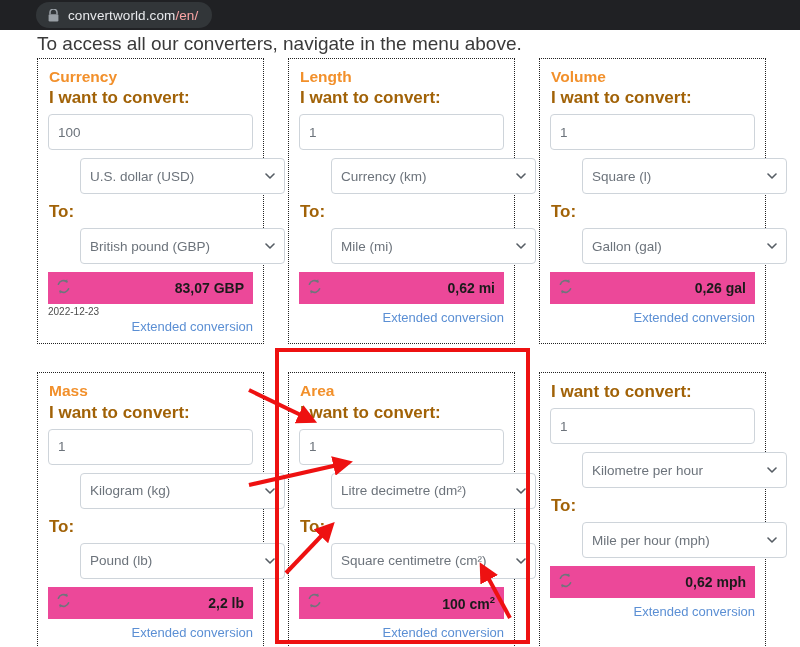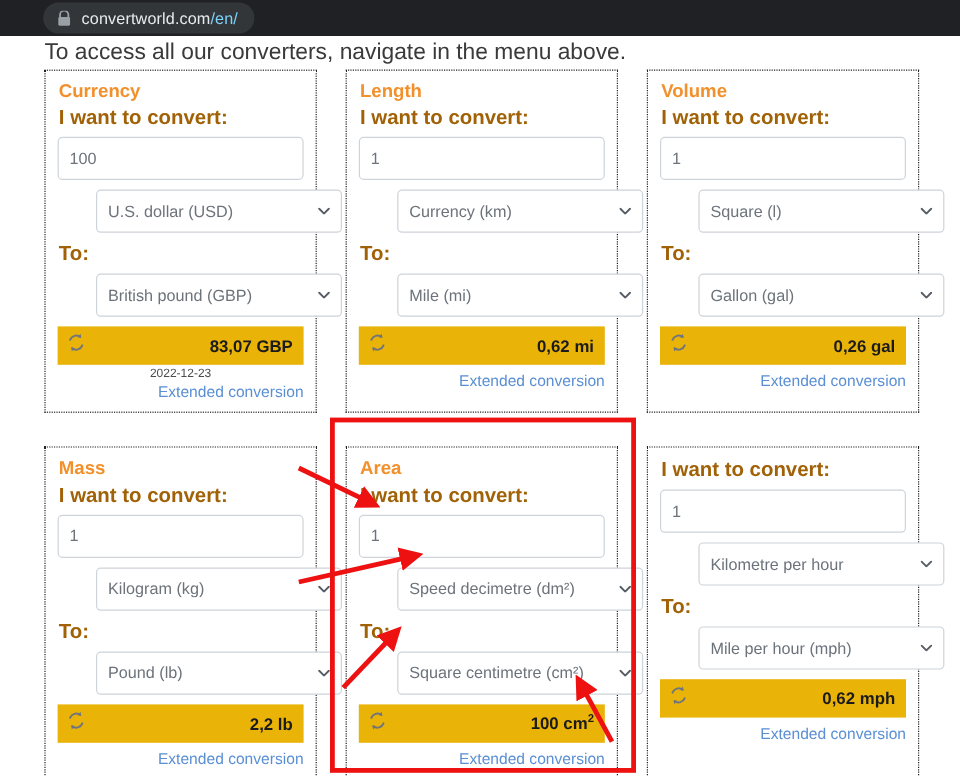--- a/index.html
+++ b/index.html
@@ -29,21 +29,21 @@
     align-items: center;
     padding: 0 14px 0 12px;
   }
   #lock-icon { width: 11px; height: 13px; margin-right: 9px; flex: none; }
   #url-text {
     font-size: 13.5px;
     color: #e8eaed;
     white-space: nowrap;
     letter-spacing: .1px;
   }
-  #url-text .path { color: #7dd3fc; }
+  #url-text .path { color: #fca5a5; }
 
   
   #page {
     position: absolute;
     left: 0; top: 30px;
     width: 800px; height: 617px;
     background: #ffffff;
   }
   #intro {
     position: absolute;
@@ -104,38 +104,38 @@
   .chev {
     position: absolute;
     right: 9px; top: 50%;
     margin-top: -3px;
     width: 10px; height: 6px;
   }
 
   .result {
     width: 205px;
     height: 32px;
-    background: #eab308;
+    background: #ec4899;
     display: flex;
     align-items: center;
     justify-content: space-between;
     padding: 0 9px 0 7px;
     margin-top: 1px;
   }
   .swap-icon { width: 17px; height: 17px; flex: none; }
   .result-value {
     font-size: 14px;
     font-weight: bold;
     color: #1b1b1b;
     white-space: nowrap;
   }
   .result-value .sup { font-size: 9.5px; vertical-align: super; }
 
   .date {
-    text-align: center;
+    text-align: left;
     width: 205px;
     font-size: 10px;
     color: #4c4c4c;
     margin-top: 2px;
   }
   .ext {
     width: 205px;
     text-align: right;
     font-size: 13px;
     color: #5b8fd4;
@@ -292,21 +292,21 @@
           </div>
           <div class="ext">Extended conversion</div>
         </div>
         <div class="card">
           <div class="card-title">Area</div>
           <div class="card-label">I want to convert:</div>
           <div class="field">
             <span class="val">1</span>
           </div>
           <div class="field select">
-            <span class="val">Speed decimetre (dm²)</span>
+            <span class="val">Litre decimetre (dm²)</span>
             <svg class="chev" viewBox="0 0 10 6">
               <path d="M1 1 L5 5 L9 1" fill="none" stroke="#565d64" stroke-width="1.6" stroke-linecap="round" stroke-linejoin="round"></path>
             </svg>
           </div>
           <div class="card-label to">To:</div>
           <div class="field select">
             <span class="val">Square centimetre (cm²)</span>
             <svg class="chev" viewBox="0 0 10 6">
               <path d="M1 1 L5 5 L9 1" fill="none" stroke="#565d64" stroke-width="1.6" stroke-linecap="round" stroke-linejoin="round"></path>
             </svg>

